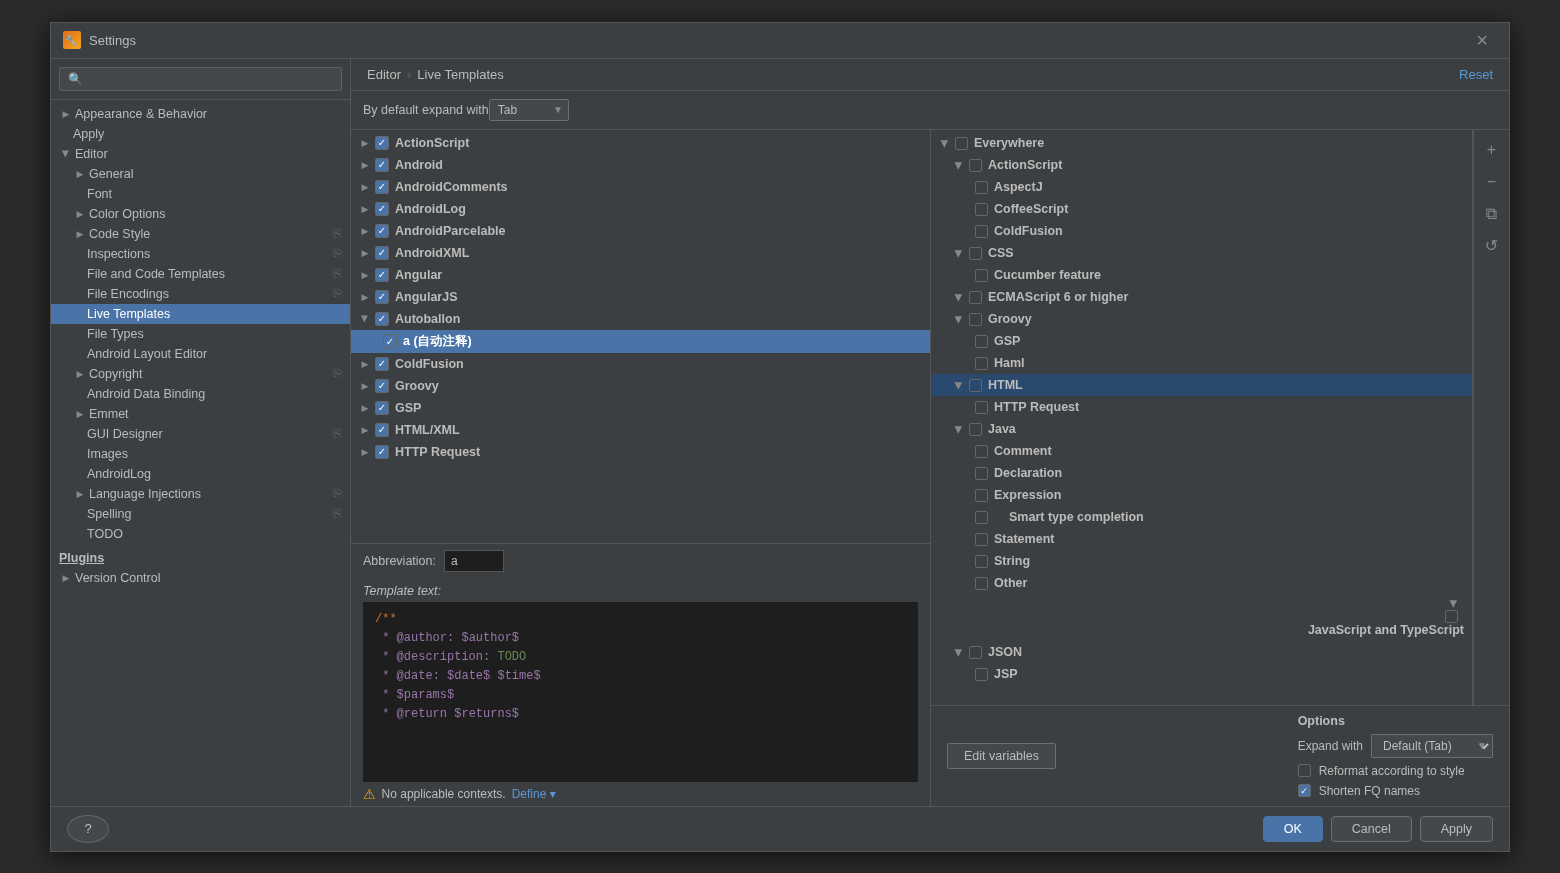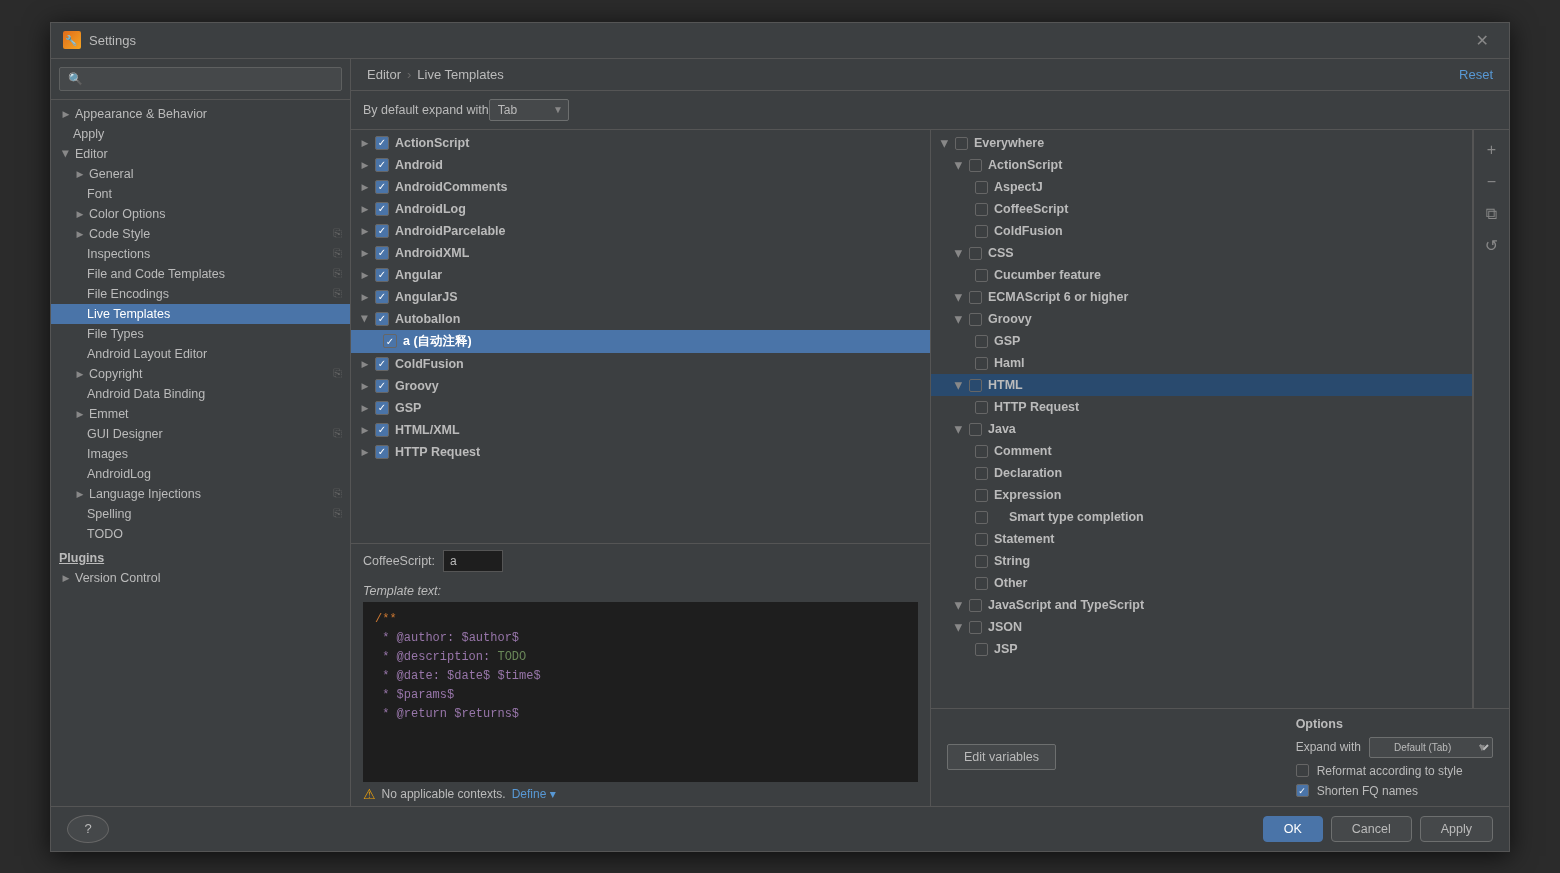--- a/index.html
+++ b/index.html
@@ -426,22 +426,22 @@
     .option-row {
       display: flex;
       align-items: center;
       gap: 8px;
     }
     .option-label { color: #bbb; font-size: 12px; }
     .option-select {
       background: #45484a;
       border: 1px solid #6d6f6f;
       color: #bbb;
-      padding: 3px 24px 3px 20px;
-      font-size: 10px;
+      padding: 3px 24px 3px 7px;
+      font-size: 12px;
       border-radius: 2px;
       outline: none;
     }
 
     .option-check {
       width: 13px; height: 13px;
       border: 1px solid #666;
       border-radius: 2px;
       display: inline-flex;
       align-items: center;
@@ -799,21 +799,21 @@
 
             <div class="tpl-group">
               <span class="tpl-group-arrow">▶</span>
               <span class="check-icon checked"></span>
               <span class="tpl-name">HTTP Request</span>
             </div>
 
           </div>
 
           <div class="abbreviation-row">
-            <span class="abbr-label">CoffeeScript:</span>
+            <span class="abbr-label">Abbreviation:</span>
             <input class="abbr-input" type="text" value="a" style="">
           </div>
 
           <div class="template-text-label">Template text:</div>
           <div class="template-code"><span class="kw">/**</span>
  * <span class="var">@author</span>: <span class="var">$author$</span>
  * <span class="var">@description</span>: <span class="str">TODO</span>
  * <span class="var">@date</span>: <span class="var">$date$</span> <span class="var">$time$</span>
  * <span class="var">$params$</span>
  * <span class="var">@return</span> <span class="var">$returns$</span></div>
@@ -937,21 +937,21 @@
                 <div class="ctx-item" style="padding-left:44px;">
                   <span class="ctx-check"></span>
                   <span class="ctx-label">String</span>
                 </div>
 
                 <div class="ctx-item" style="padding-left:44px;">
                   <span class="ctx-check"></span>
                   <span class="ctx-label">Other</span>
                 </div>
 
-                <div class="ctx-item" style="padding-left:22px;">
+                <div class="ctx-item" style="padding-left:22px;flex-direction:column;">
                   <span class="ctx-arrow" style="transform:rotate(90deg);">▶</span>
                   <span class="ctx-check"></span>
                   <span class="ctx-label">JavaScript and TypeScript</span>
                 </div>
 
                 <div class="ctx-item" style="padding-left:22px;">
                   <span class="ctx-arrow" style="transform:rotate(90deg);">▶</span>
                   <span class="ctx-check"></span>
                   <span class="ctx-label">JSON</span>
                 </div>

